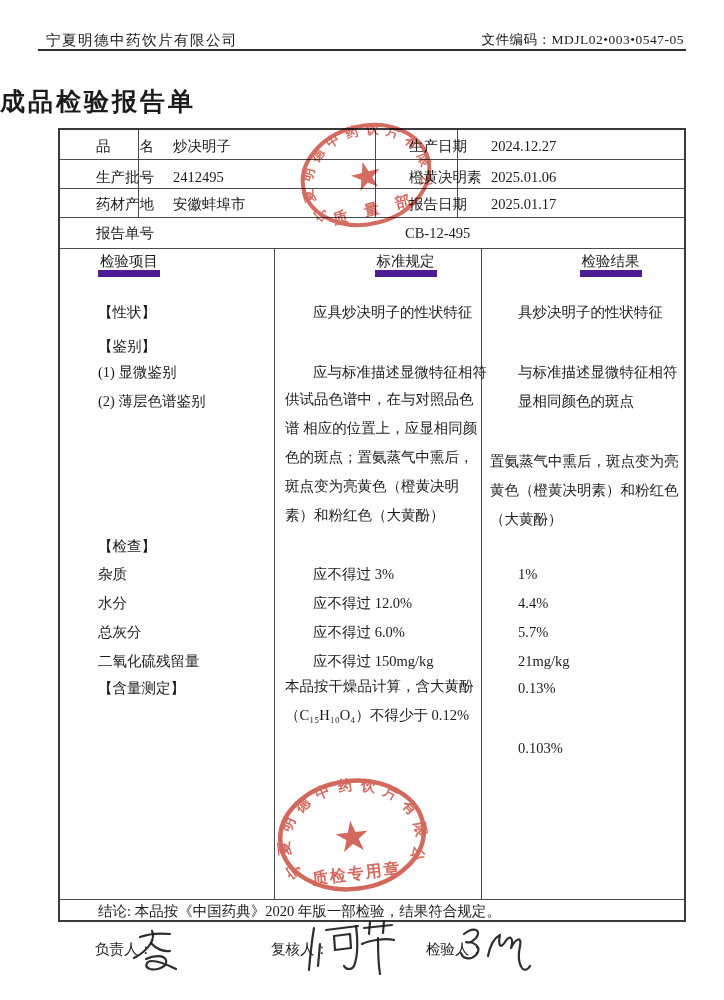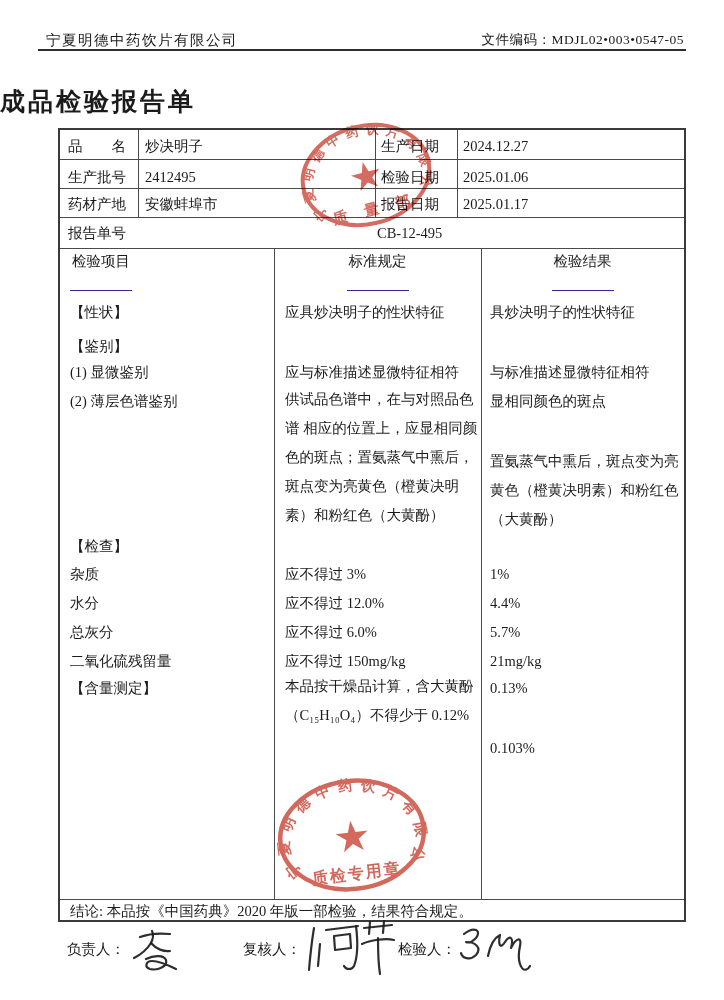--- a/index.html
+++ b/index.html
@@ -1,29 +1,29 @@
 <!DOCTYPE html>
 <html><head>
 <meta charset="utf-8">
 <style>
   html,body{margin:0;padding:0;background:#ffffff;}
   .page{position:relative;width:724px;height:1000px;background:#ffffff;overflow:hidden;
         font-family:"Liberation Serif","DejaVu Serif",serif;color:#1b1b1b;}
-  .t{position:absolute;font-size:14.5px;line-height:1.25;white-space:nowrap;}
+  .t{position:absolute;font-size:14.5px;line-height:1.25;white-space:nowrap;margin-left:28px;}
   .para{position:absolute;font-size:14.5px;line-height:29px;}
   .bold{font-weight:normal;}
   .hdr-company{position:absolute;left:46px;top:31px;font-size:14.5px;letter-spacing:1.5px;}
   .hdr-code{position:absolute;right:40px;top:31px;font-size:13.5px;letter-spacing:.5px;}
   .hdr-rule{position:absolute;left:38px;top:49px;width:648px;height:2px;background:#2e2e2e;}
   .title{position:absolute;left:0;top:85px;width:100%;text-align:left;
          font-size:25px;font-weight:bold;letter-spacing:3px;}
   .tbl{position:absolute;left:58px;top:128px;width:624px;height:790px;border:2px solid #3a3a3a;}
   .hline{position:absolute;left:0;width:100%;height:1px;background:#4a4a4a;}
   .vline{position:absolute;width:1px;background:#4a4a4a;}
-  .colhead{border-bottom:1px solid #4c1d95;padding:0 2px 21px 2px;}
+  .colhead{border-bottom:7px solid #4c1d95;padding:0 2px 1px 2px;}
   .ctr{text-align:center;}
   .stamp{position:absolute;mix-blend-mode:multiply;opacity:.85;}
   .sig{position:absolute;}
   .sig path{fill:none;stroke:#1c1c1c;stroke-width:2.2;stroke-linecap:round;stroke-linejoin:round;opacity:.92;}
 </style>
 </head>
 <body>
 
 <div class="page">
 
@@ -50,21 +50,21 @@
     <div class="vline" style="left:214px;top:118px;height:651px"></div>
     <div class="vline" style="left:421px;top:118px;height:651px"></div>
 
     <div class="t" style="left:8px;top:7px">品　　名</div>
     <div class="t" style="left:85px;top:7px">炒决明子</div>
     <div class="t" style="left:321px;top:7px">生产日期</div>
     <div class="t" style="left:403px;top:7px">2024.12.27</div>
 
     <div class="t" style="left:8px;top:38px">生产批号</div>
     <div class="t" style="left:85px;top:38px">2412495</div>
-    <div class="t" style="left:321px;top:38px">检验日期</div>
+    <div class="t" style="left:321px;top:38px">橙黄决明素</div>
     <div class="t" style="left:403px;top:38px">2025.01.06</div>
 
     <div class="t" style="left:8px;top:65px">药材产地</div>
     <div class="t" style="left:85px;top:65px">安徽蚌埠市</div>
     <div class="t" style="left:321px;top:65px">报告日期</div>
     <div class="t" style="left:403px;top:65px">2025.01.17</div>
 
     <div class="t" style="left:8px;top:94px">报告单号</div>
     <div class="t" style="left:317px;top:94px">CB-12-495</div>
 

